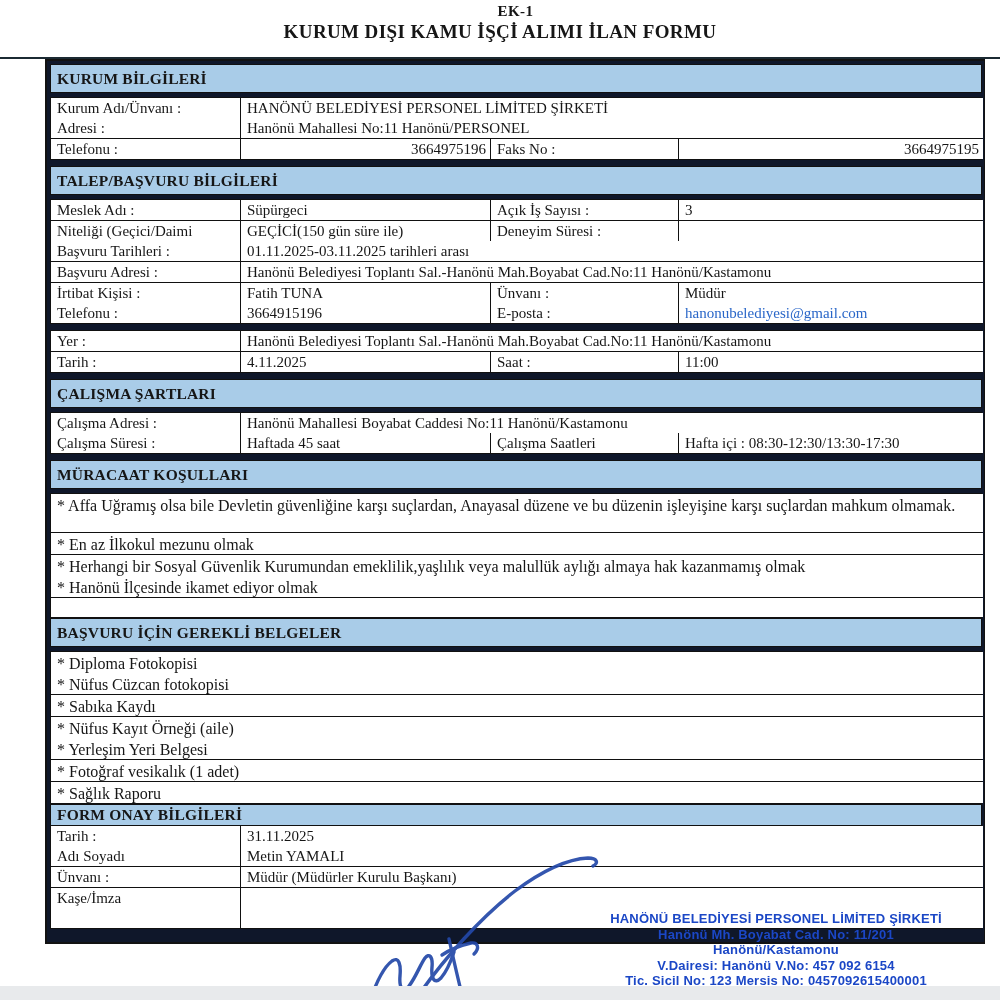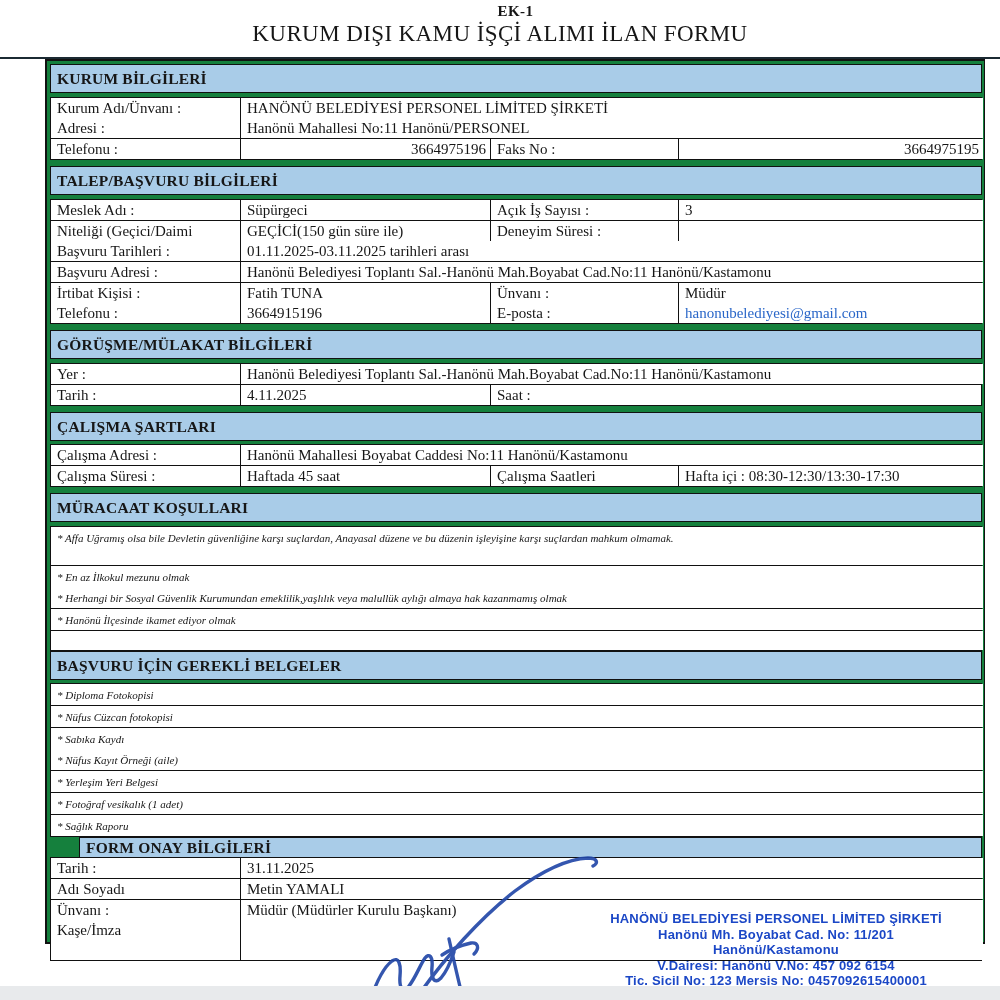--- a/index.html
+++ b/index.html
@@ -5,42 +5,42 @@
   html,body{margin:0;padding:0;}
   body{
     width:1000px;height:1000px;position:relative;overflow:hidden;
     background:#ffffff;
     font-family:"Liberation Serif","DejaVu Serif",serif;
     color:#161616;
   }
   
   .doc-title{position:absolute;top:3px;left:0;width:100%;text-align:center;z-index:1;}
   .doc-title .t1{font-size:15px;font-weight:bold;letter-spacing:.5px;padding-left:31px;}
-  .doc-title .t2{font-size:23px;font-weight:normal;letter-spacing:.4px;margin-top:1px;}
+  .doc-title .t2{font-size:19px;font-weight:bold;letter-spacing:.4px;margin-top:1px;}
   .top-rule{position:absolute;top:57px;left:0;width:1000px;height:2px;background:#1b2a33;z-index:2;}
 
   
   .form-wrap{
     position:absolute;left:45px;top:59px;width:940px;height:885px;
-    background:#15803d;
+    background:#0f172a;
     border:2px solid #121212;border-right-width:1.5px;
     box-sizing:border-box;
     padding:3px 2px 12px 3px;
     z-index:3;
   }
   .section{margin-bottom:6px;}
   .section.flush{margin-bottom:0;}
   .sec-header{
     height:29px;box-sizing:border-box;
     border:1.3px solid #111;background:#a9cce8;
     font-weight:bold;font-size:15.5px;line-height:27px;
     padding-left:6px;letter-spacing:.2px;
     margin-bottom:5px;
   }
-  .section.slim .sec-header{height:22px;line-height:20px;margin-bottom:0;margin-left:29px;}
+  .section.slim .sec-header{height:22px;line-height:20px;margin-bottom:0;}
   .row{
     display:grid;
     grid-template-columns:190px 250px 188px 304px;
     background:#ffffff;
     border:1.3px solid #111;
     box-sizing:border-box;
     min-height:21px;
     margin-top:-1.3px;
   }
   .row:first-child{margin-top:0;}
@@ -51,21 +51,21 @@
     font-size:15px;line-height:19px;
     padding:1px 4px 0 6px;
     border-right:1.3px solid #111;
     overflow:hidden;white-space:nowrap;
     background:#fff;
   }
   .cell:last-child{border-right:none;}
   .cell.s2{grid-column:span 2;}
   .cell.s3{grid-column:span 3;}
   .cell.s4{grid-column:span 4;}
-  .cell.bullet{white-space:normal;font-size:11px;padding-top:2px;font-style:italic;}
+  .cell.bullet{white-space:normal;font-size:16px;padding-top:2px;}
   .cell.center{text-align:right;}
   .cell.link{color:#2966c8;}
 
   
   .stamp{
     position:absolute;left:558px;top:911px;width:436px;z-index:6;
     text-align:center;color:#1b47c6;
     font-family:"Liberation Sans","DejaVu Sans",sans-serif;
     font-weight:bold;font-size:13px;line-height:15.5px;
     letter-spacing:.2px;
@@ -134,29 +134,29 @@
         <div class="cell s1 value">Müdür</div>
       </div>
       <div class="row">
         <div class="cell s1 label">Telefonu :</div>
         <div class="cell s1 value">3664915196</div>
         <div class="cell s1 label">E-posta :</div>
         <div class="cell s1 link">hanonubelediyesi@gmail.com</div>
       </div>
     </div>
     <div class="section">
-      <div class="sec-header">GÖRÜŞME/MÜLAKAT BİLGİLERİ</div>
       <div class="row">
         <div class="cell s1 label">Yer  :</div>
         <div class="cell s3 value">Hanönü Belediyesi Toplantı Sal.-Hanönü Mah.Boyabat Cad.No:11 Hanönü/Kastamonu</div>
       </div>
       <div class="row">
         <div class="cell s1 label">Tarih :</div>
         <div class="cell s1 value">4.11.2025</div>
         <div class="cell s1 label">Saat :</div>
+        <div class="cell s1 value">11:00</div>
       </div>
     </div>
     <div class="section">
       <div class="sec-header">ÇALIŞMA ŞARTLARI</div>
       <div class="row">
         <div class="cell s1 label">Çalışma Adresi :</div>
         <div class="cell s3 value">Hanönü Mahallesi Boyabat Caddesi No:11  Hanönü/Kastamonu</div>
       </div>
       <div class="row">
         <div class="cell s1 label">Çalışma Süresi :</div>

